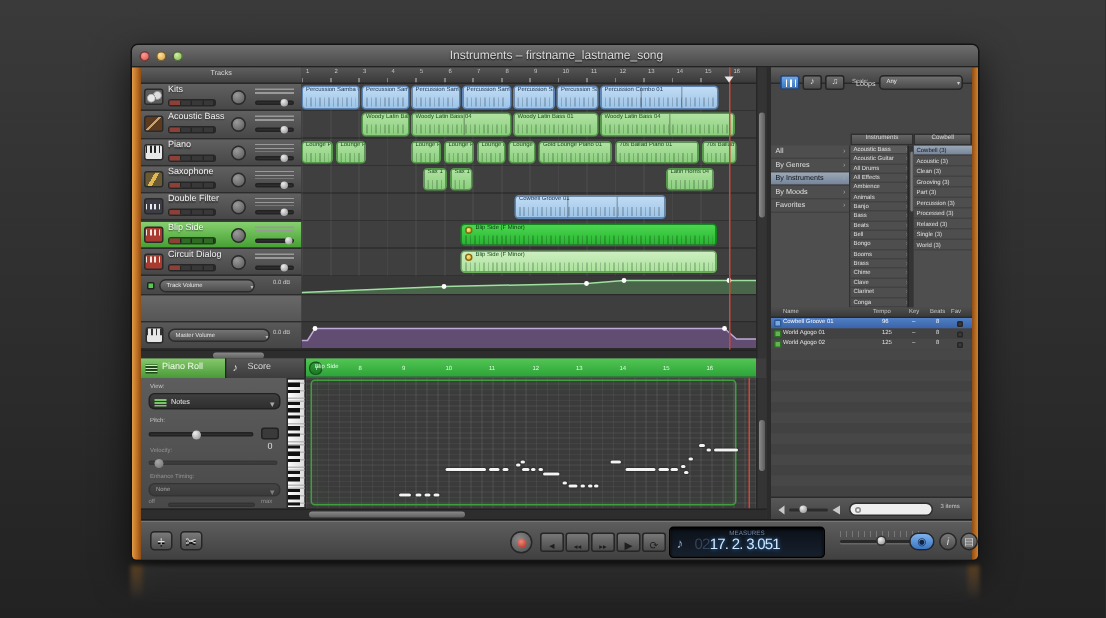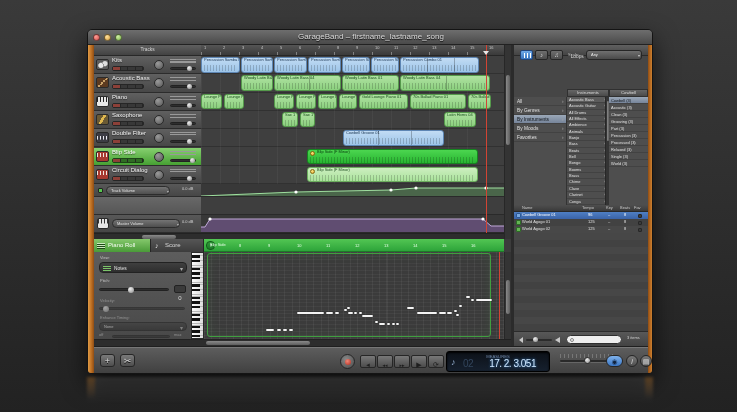--- a/index.html
+++ b/index.html
@@ -167,21 +167,21 @@
     background:linear-gradient(180deg,#787878,#4c4c4c);color:#1e1e1e;text-align:center;line-height:12px;}
   .rec{position:absolute;left:246px;top:7px;width:15px;height:15px;border-radius:50%;
     background:radial-gradient(circle at 40% 35%,#8a8a8a,#4a4a4a);border:1px solid #262626;}
   .rec i{position:absolute;left:3.5px;top:3.5px;width:6px;height:6px;border-radius:50%;background:radial-gradient(circle at 40% 35%,#f08878,#b02a1e);}
   .lcd{position:absolute;left:352px;top:4px;width:104px;height:21px;border-radius:3px;
     background:linear-gradient(180deg,#0c1118,#16202e);border:1px solid #000;box-shadow:inset 0 1px 2px #000;}
   .lcdlabel{position:absolute;left:0;right:0;top:1.5px;text-align:center;color:#6f87a8;}
   .lcdnote{position:absolute;left:4px;top:5px;color:#8fa8c8;font-size:9px;}
   .lcddigits{position:absolute;left:16px;top:6px;font-family:"DejaVu Sans Mono",monospace;font-size:10px;letter-spacing:-0.5px;white-space:nowrap;}
   .lcddim{color:#32455c;}
-  .lcdval{color:#cfe8ff;text-shadow:0 0 3px #3d8fe0;margin-left:16px;}
+  .lcdval{color:#cfe8ff;text-shadow:0 0 3px #3d8fe0;}
   .tslider{position:absolute;left:466px;top:13px;width:56px;height:2px;background:#2a2a2a;border-radius:1px;box-shadow:0 1px 0 #666;}
   .tsticks{position:absolute;left:466px;top:7px;width:56px;height:4px;background:repeating-linear-gradient(90deg,#777 0 1px,transparent 1px 4px);}
   .tsthumb{position:absolute;left:24px;top:-3px;width:7px;height:7px;border-radius:50%;background:radial-gradient(circle at 35% 30%,#f0f0f0,#8a8a8a);border:1px solid #333;}
   .rbtn{position:absolute;top:8px;height:12px;border-radius:6px;border:1px solid #262626;
     background:linear-gradient(180deg,#7a7a7a,#4e4e4e);color:#222;text-align:center;line-height:11px;font-size:7px;}
   .rbtn.blue{background:linear-gradient(180deg,#7fb2ec,#3a76c4);color:#10233f;}
   
   .reflection{position:absolute;left:87px;top:377px;width:566px;height:34px;opacity:.35;filter:blur(1.5px);
     background:linear-gradient(180deg,#5a5a5a,rgba(40,40,40,0) 80%);}
   .reflection .ro{position:absolute;top:0;width:8px;height:22px;background:linear-gradient(180deg,#c97f2e,transparent);}
@@ -196,21 +196,21 @@
 <body>
 
 <div class="stage">
 
   <div class="window">
 
     <div class="titlebar">
       <span class="tl r"></span>
       <span class="tl y"></span>
       <span class="tl g"></span>
-      <div class="title">GarageBand – firstname_lastname_song</div>
+      <div class="title">Instruments – firstname_lastname_song</div>
     </div>
 
     <div class="rail" style="left:0"></div>
     <div class="rail rt"></div>
 
     <div class="thead">
       <div class="f5c" style="margin-top:2px">Tracks</div>
     </div>
     <div class="arr-ruler" id="arr-ruler">
       <div class="ticks"></div>

